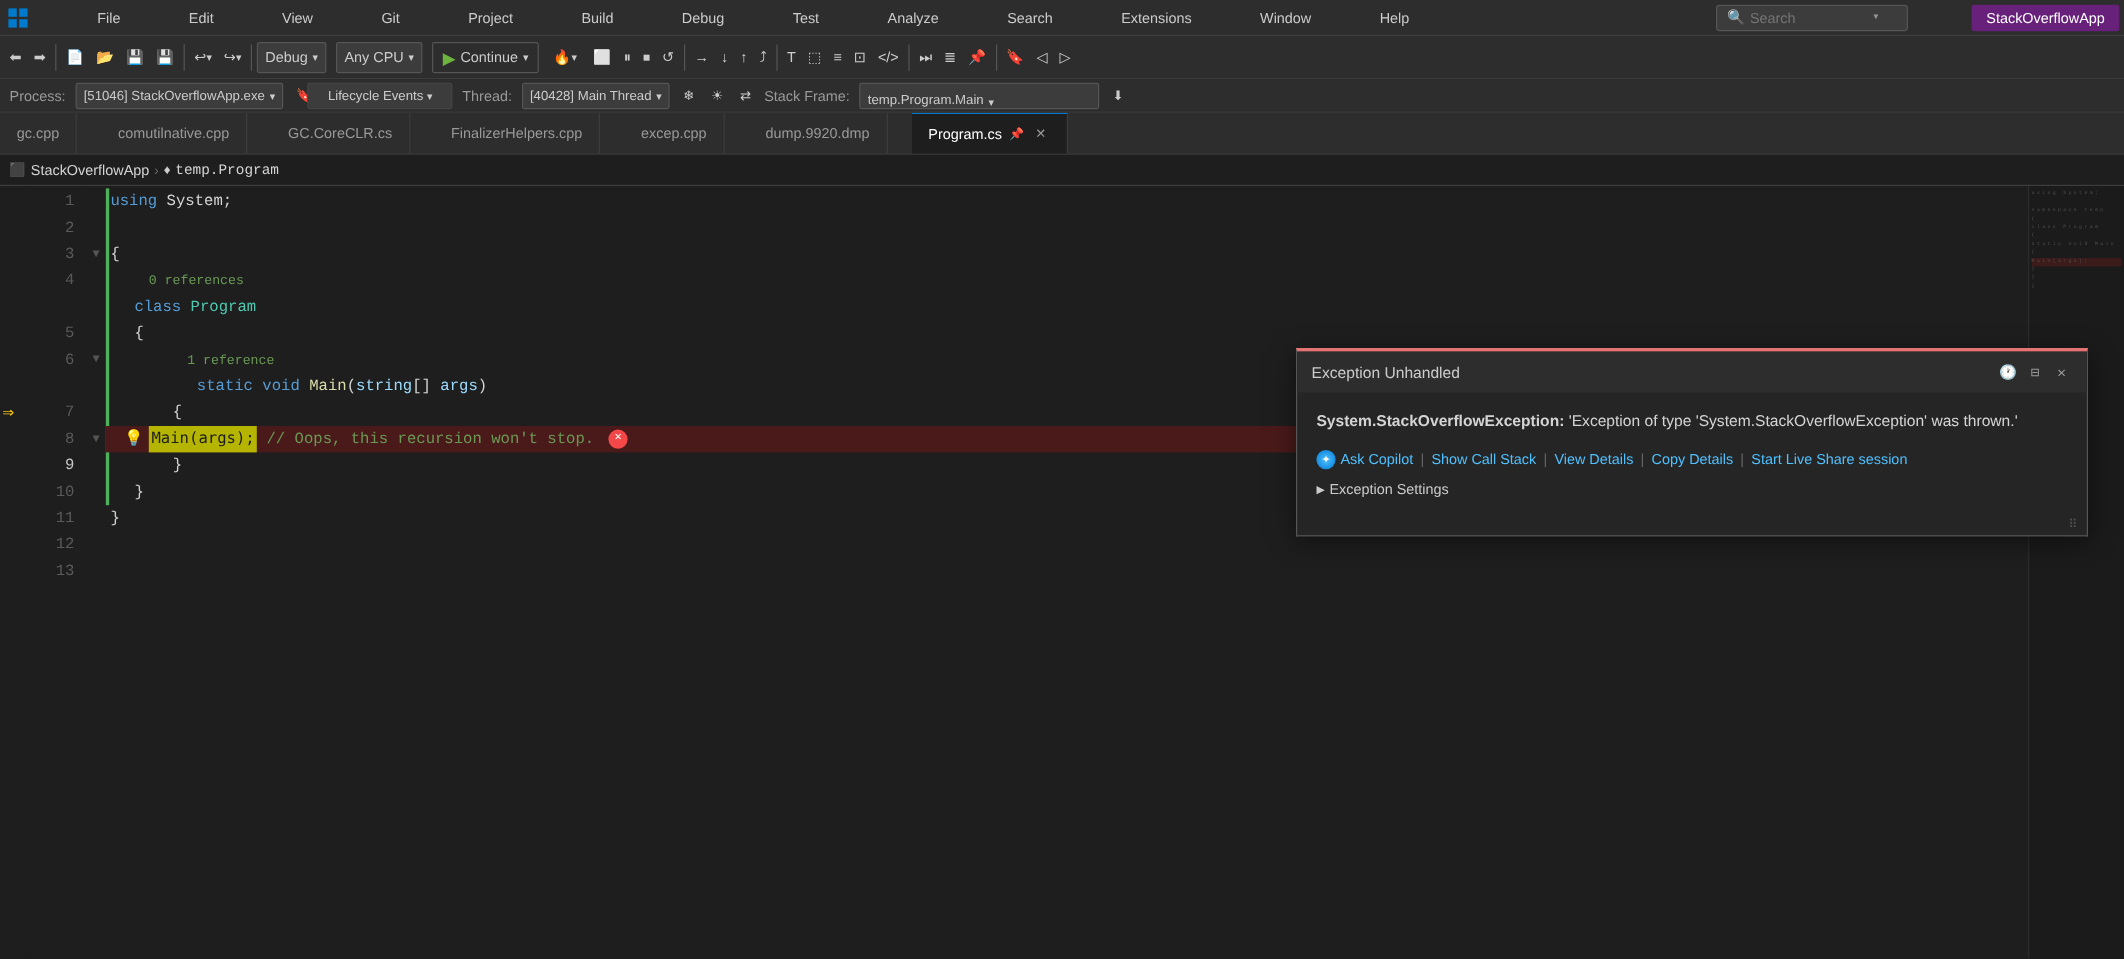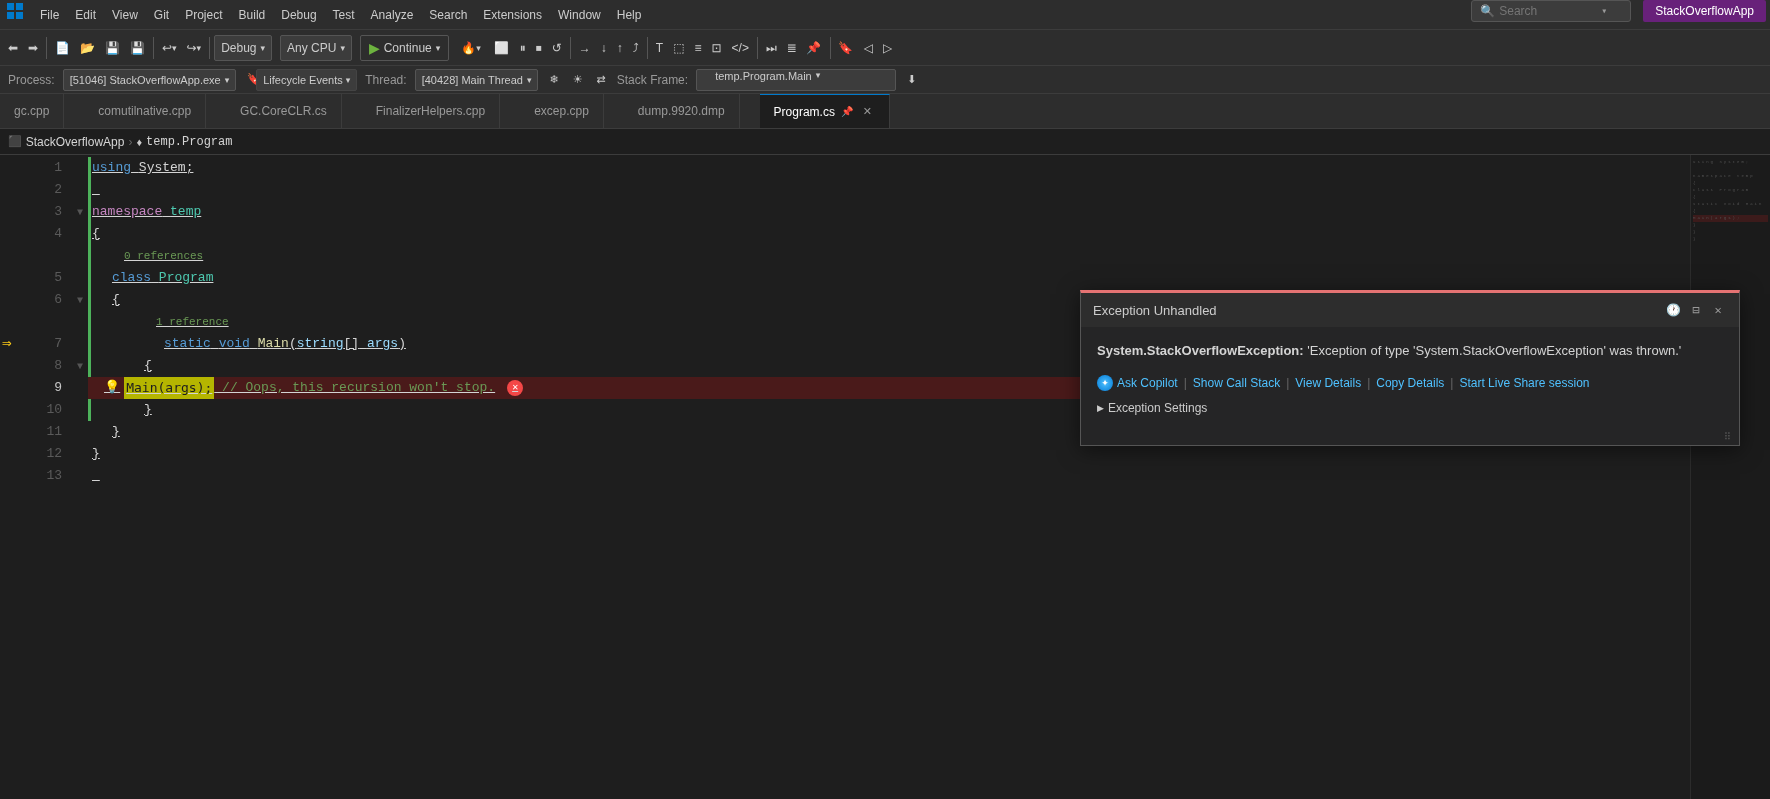--- a/index.html
+++ b/index.html
@@ -11,24 +11,25 @@
       width: 1770px;
       height: 799px;
       overflow: hidden;
       position: relative;
     }
 
     
     .menu-bar {
       background: #2d2d2d;
       display: flex;
-      align-items: flex-start;
+      align-items: center;
       height: 30px;
       padding: 0 4px;
       border-bottom: 1px solid #3c3c3c;
+      gap: 41px;
     }
     .menu-logo {
       width: 22px;
       height: 22px;
       margin-right: 6px;
       display: flex;
       align-items: center;
       justify-content: center;
     }
     .menu-logo svg { width: 18px; height: 18px; }
@@ -155,24 +156,24 @@
       align-items: center;
       border-radius: 2px;
       gap: 4px;
       cursor: pointer;
     }
     .stack-frame-dropdown {
       background: #3c3c3c;
       border: 1px solid #555;
       color: #cccccc;
       height: 22px;
-      padding: 0 18px;
+      padding: 0 6px;
       font-size: 11px;
       display: flex;
-      align-items: flex-start;
+      align-items: flex-end;
       border-radius: 2px;
       gap: 4px;
       cursor: pointer;
       min-width: 200px;
     }
 
     
     .tabs-row {
       background: #2d2d2d;
       display: flex;
@@ -551,21 +552,21 @@
   <span class="process-label">Process:</span>
   <div class="process-dropdown">
     <span>[51046] StackOverflowApp.exe</span>
     <span style="font-size:9px;">▾</span>
   </div>
   <div style="width:4px;display:flex;gap:2px;">
     <div class="tb-btn" style="height:22px;font-size:11px;padding:0 3px;">🔖</div>
     <div class="tb-btn" style="height:22px;font-size:11px;padding:0 3px;">📌</div>
     <div class="tb-btn" style="height:22px;font-size:11px;padding:0 3px;">↺</div>
   </div>
-  <div class="tb-btn" style="height:22px;font-size:11px;border:1px solid #444;border-radius:2px;background:#3c3c3c;padding:0 6px;">
+  <div class="tb-btn" style="height:22px;font-size:11px;border:1px solid #444;border-radius:2px;background:#3c3c3c;padding:0 16px;">
     <span>Lifecycle Events</span>
     <span style="font-size:9px;margin-left:3px;">▾</span>
   </div>
   <span class="process-label">Thread:</span>
   <div class="process-dropdown">
     <span>[40428] Main Thread</span>
     <span style="font-size:9px;">▾</span>
   </div>
   <div class="tb-btn" style="height:22px;font-size:11px;padding:0 3px;">❄</div>
   <div class="tb-btn" style="height:22px;font-size:11px;padding:0 3px;">☀</div>
@@ -639,33 +640,30 @@
     <div style="height:22px;"></div>
     <div style="height:22px;"></div>
     <div style="height:22px;display:flex;align-items:center;justify-content:center;color:#555;font-size:10px;">▼</div>
     <div style="height:22px;"></div>
     <div style="height:44px;"></div>
     <div style="height:22px;display:flex;align-items:center;justify-content:center;color:#555;font-size:10px;">▼</div>
     <div style="height:44px;"></div>
     <div style="height:22px;display:flex;align-items:center;justify-content:center;color:#555;font-size:10px;">▼</div>
   </div>
 
-  <div class="code-area" style="position:relative;text-decoration:underline;">
+  <div class="code-area" style="position:relative;">
 
     <div style="position:absolute;left:0;top:2px;width:3px;height:calc(12*22px);background:#4db25b;"></div>
 
     <div class="code-line">
       <span class="kw">using</span>&nbsp;<span>System;</span>
     </div>
 
     <div class="code-line">&nbsp;</div>
 
-    <div class="code-line">
-      <span class="kw2">namespace</span>&nbsp;<span class="ns">temp</span>
-    </div>
 
     <div class="code-line">
       <span>{</span>
     </div>
 
     <div class="code-line" style="height:22px;">
       <span style="padding-left:32px;"><span class="cmt" style="font-size:11px;color:#6a9955;">0 references</span></span>
     </div>
 
     <div class="code-line">

